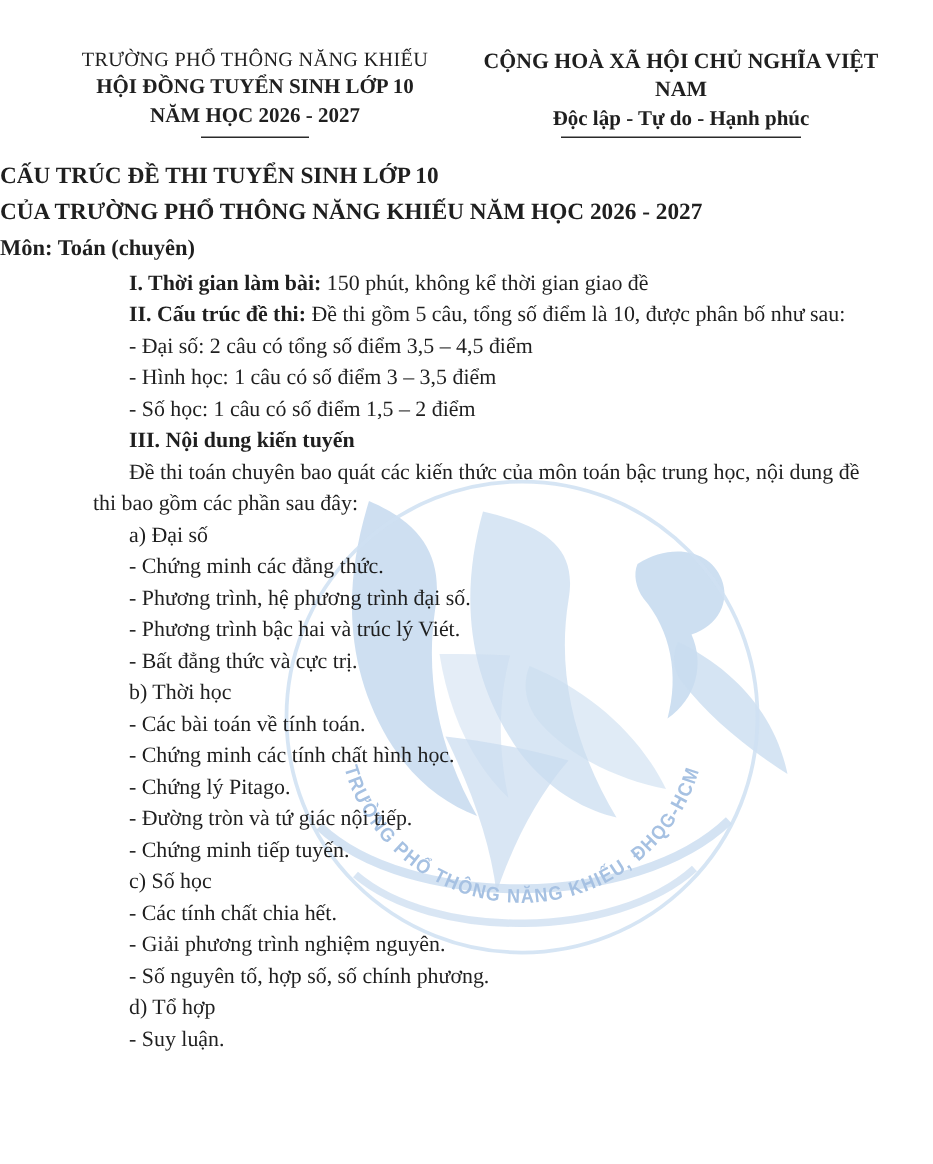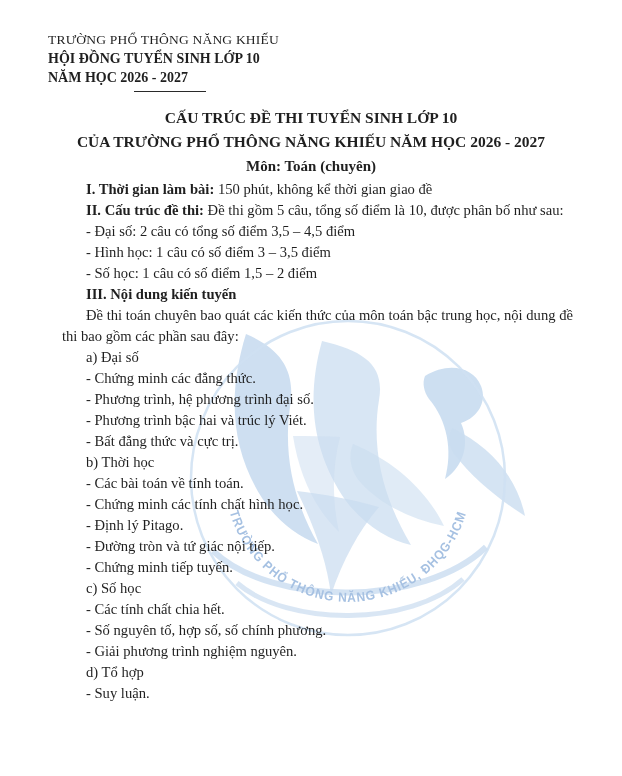--- a/index.html
+++ b/index.html
@@ -19,20 +19,21 @@
     left: 0; top: 0;
     width: 622px; height: 776px;
     z-index: 0;
     pointer-events: none;
   }
   
   .hdr-left {
     position: absolute;
     left: 48px; top: 30px;
     width: 244px;
+    text-align: center;
     line-height: 19px;
     z-index: 1;
   }
   .hdr-left .l1 { font-size: 13.5px; letter-spacing: 0.2px; }
   .hdr-left .l2, .hdr-left .l3 { font-size: 14px; font-weight: bold; }
   .hdr-right {
     position: absolute;
     left: 312px; top: 32px;
     width: 284px;
     text-align: center;
@@ -45,21 +46,21 @@
     height: 0;
     border-top: 1.5px solid #2a2a2a;
   }
   .rule-left  { width: 72px;  margin: 4px auto 0; }
   .rule-right { width: 160px; margin: 2px auto 0; }
   
   .title-block {
     position: absolute;
     left: 0; top: 106px;
     width: 622px;
-    text-align: center;
+    text-align: left;
     font-weight: bold;
     line-height: 24px;
     z-index: 1;
   }
   .title-block .t1, .title-block .t2 { font-size: 15.5px; }
   .title-block .t3 { font-size: 15px; }
   
   .body-block {
     position: absolute;
     left: 62px; top: 179px;
@@ -100,20 +101,25 @@
     </text>
   </svg>
 
   <div class="hdr-left">
     <div class="l1">TRƯỜNG PHỔ THÔNG NĂNG KHIẾU</div>
     <div class="l2">HỘI ĐỒNG TUYỂN SINH LỚP 10</div>
     <div class="l3">NĂM HỌC 2026 - 2027</div>
     <div class="rule rule-left"></div>
   </div>
 
+  <div class="hdr-right">
+    <div class="l1">CỘNG HOÀ XÃ HỘI CHỦ NGHĨA VIỆT NAM</div>
+    <div class="l2">Độc lập - Tự do - Hạnh phúc</div>
+    <div class="rule rule-right"></div>
+  </div>
 
   <div class="title-block">
     <div class="t1">CẤU TRÚC ĐỀ THI TUYỂN SINH LỚP 10</div>
     <div class="t2">CỦA TRƯỜNG PHỔ THÔNG NĂNG KHIẾU NĂM HỌC 2026 - 2027</div>
     <div class="t3">Môn: Toán (chuyên)</div>
   </div>
 
   <div class="body-block">
     <div class="ln"><b>I. Thời gian làm bài:</b><span> 150 phút, không kể thời gian giao đề</span></div>
     <div class="ln"><b>II. Cấu trúc đề thi:</b><span> Đề thi gồm 5 câu, tổng số điểm là 10, được phân bố như sau:</span></div>
@@ -124,24 +130,24 @@
     <div class="ln"><b></b><span>Đề thi toán chuyên bao quát các kiến thức của môn toán bậc trung học, nội dung đề</span></div>
     <div class="ln flush"><b></b><span>thi bao gồm các phần sau đây:</span></div>
     <div class="ln"><b></b><span>a) Đại số</span></div>
     <div class="ln"><b></b><span>- Chứng minh các đẳng thức.</span></div>
     <div class="ln"><b></b><span>- Phương trình, hệ phương trình đại số.</span></div>
     <div class="ln"><b></b><span>- Phương trình bậc hai và trúc lý Viét.</span></div>
     <div class="ln"><b></b><span>- Bất đẳng thức và cực trị.</span></div>
     <div class="ln"><b></b><span>b) Thời học</span></div>
     <div class="ln"><b></b><span>- Các bài toán về tính toán.</span></div>
     <div class="ln"><b></b><span>- Chứng minh các tính chất hình học.</span></div>
-    <div class="ln"><b></b><span>- Định lý Pitago.</span></div>
+    <div class="ln"><b></b><span>- Chứng lý Pitago.</span></div>
     <div class="ln"><b></b><span>- Đường tròn và tứ giác nội tiếp.</span></div>
     <div class="ln"><b></b><span>- Chứng minh tiếp tuyến.</span></div>
     <div class="ln"><b></b><span>c) Số học</span></div>
     <div class="ln"><b></b><span>- Các tính chất chia hết.</span></div>
+    <div class="ln"><b></b><span>- Giải phương trình nghiệm nguyên.</span></div>
     <div class="ln"><b></b><span>- Số nguyên tố, hợp số, số chính phương.</span></div>
-    <div class="ln"><b></b><span>- Giải phương trình nghiệm nguyên.</span></div>
     <div class="ln"><b></b><span>d) Tổ hợp</span></div>
     <div class="ln"><b></b><span>- Suy luận.</span></div>
   </div>
 
 </div>
 
 </body></html>

